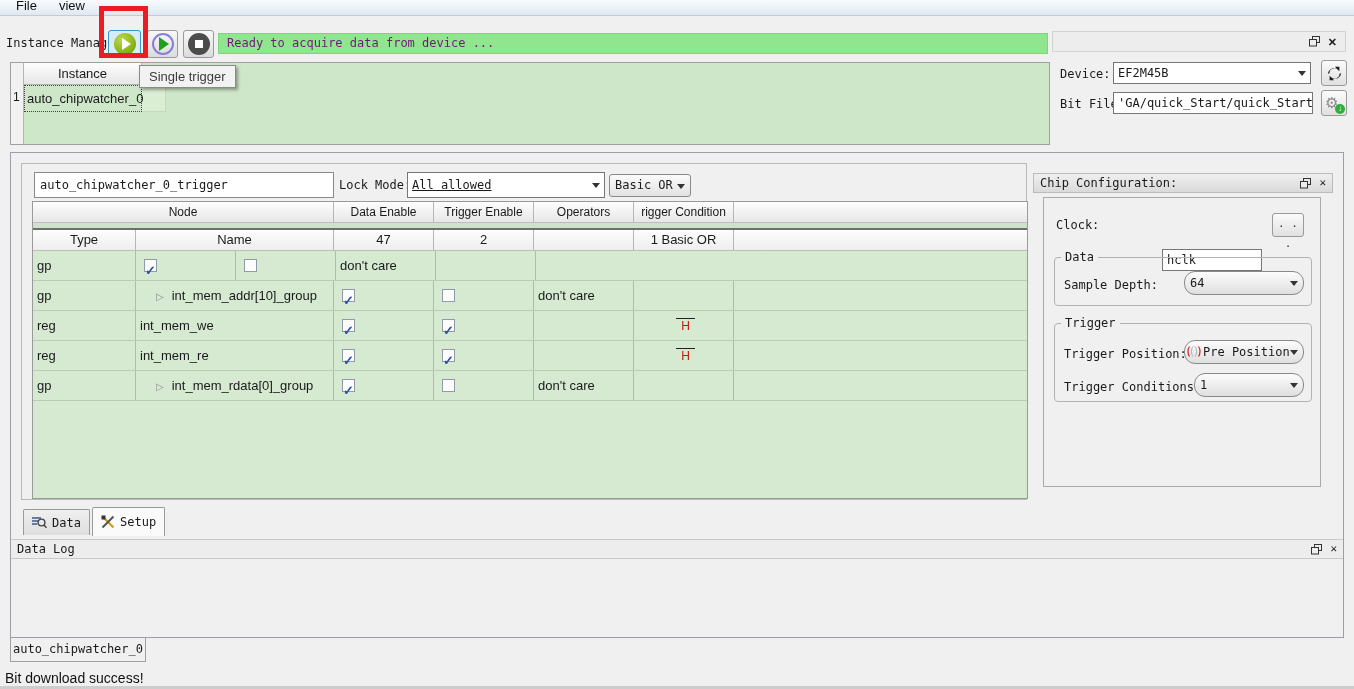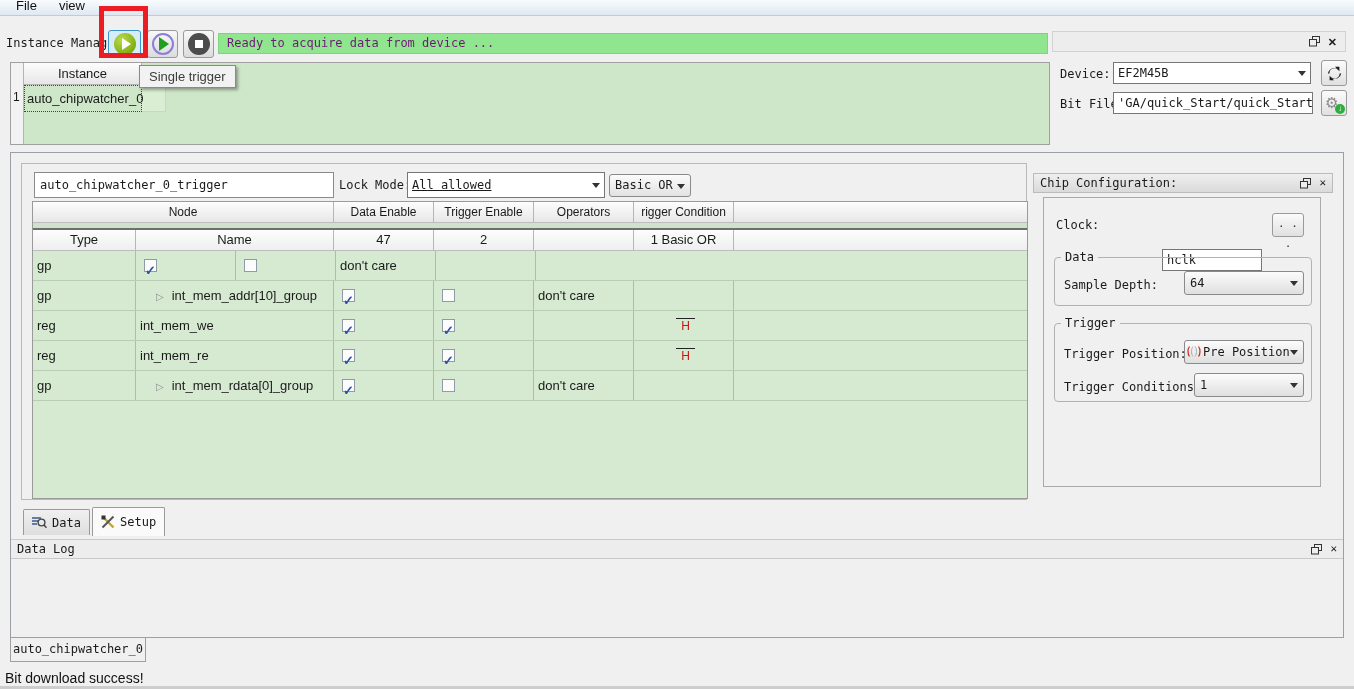--- a/index.html
+++ b/index.html
@@ -205,21 +205,21 @@
     background:linear-gradient(#fbfbfb,#e0e0e0);
     font-size:11px; text-align:center; line-height:20px; color:#333;
   }
   .grp {
     position:absolute; left:10px; width:258px;
     border:1px solid #b2b2b2; border-radius:4px;
   }
   .grp legend { font-size:12px; font-family:"DejaVu Sans Mono", monospace; padding:0 4px; margin-left:6px; }
   .cfg-combo {
     position:absolute; height:24px; width:120px;
-    border:1px solid #8a8a8a; border-radius:3px;
+    border:1px solid #8a8a8a; border-radius:11px;
     background:linear-gradient(#fcfcfc,#dfdfdf);
     font-size:12px; line-height:22px; padding-left:5px;
   }
   .cfg-combo .arr {
     position:absolute; right:5px; top:9px; width:0; height:0;
     border-left:4px solid transparent; border-right:4px solid transparent; border-top:5px solid #333;
   }
   .tp-icon { margin-right:2px; vertical-align:-1px; }
 
   

